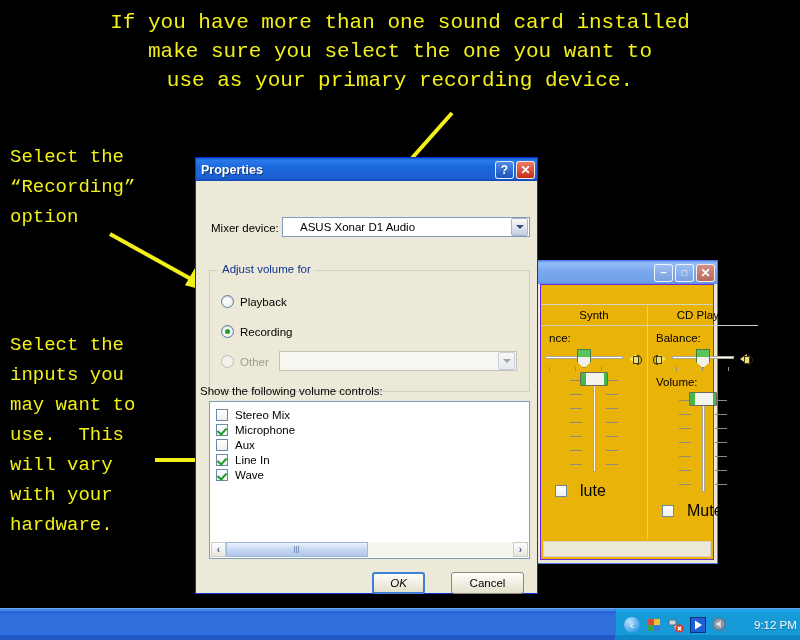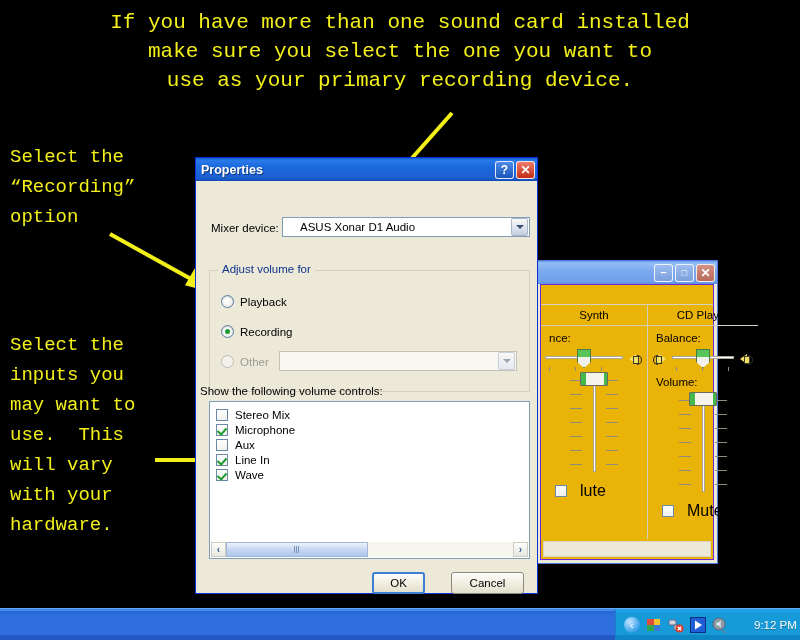--- a/index.html
+++ b/index.html
@@ -369,21 +369,21 @@
           <div class="sbtn">‹</div>
           <div class="strack">
             <div class="sthumb">
               <div class="grip"></div>
             </div>
           </div>
           <div class="sbtn">›</div>
         </div>
       </div>
 
-      <div class="btn default" style="left:176px;top:391px;width:53px;">OK</div>
+      <div class="btn default" style="left:176px;top:391px;width:53px;font-style:italic;">OK</div>
       <div class="btn" style="left:255px;top:391px;width:73px;">Cancel</div>
     </div>
   </div>
 
   <div id="taskbar">
     <div id="tray">
       <div class="tray-chev">‹</div>
 
       <div class="tray-ico">
         <svg viewBox="0 0 16 16" width="16" height="16">

